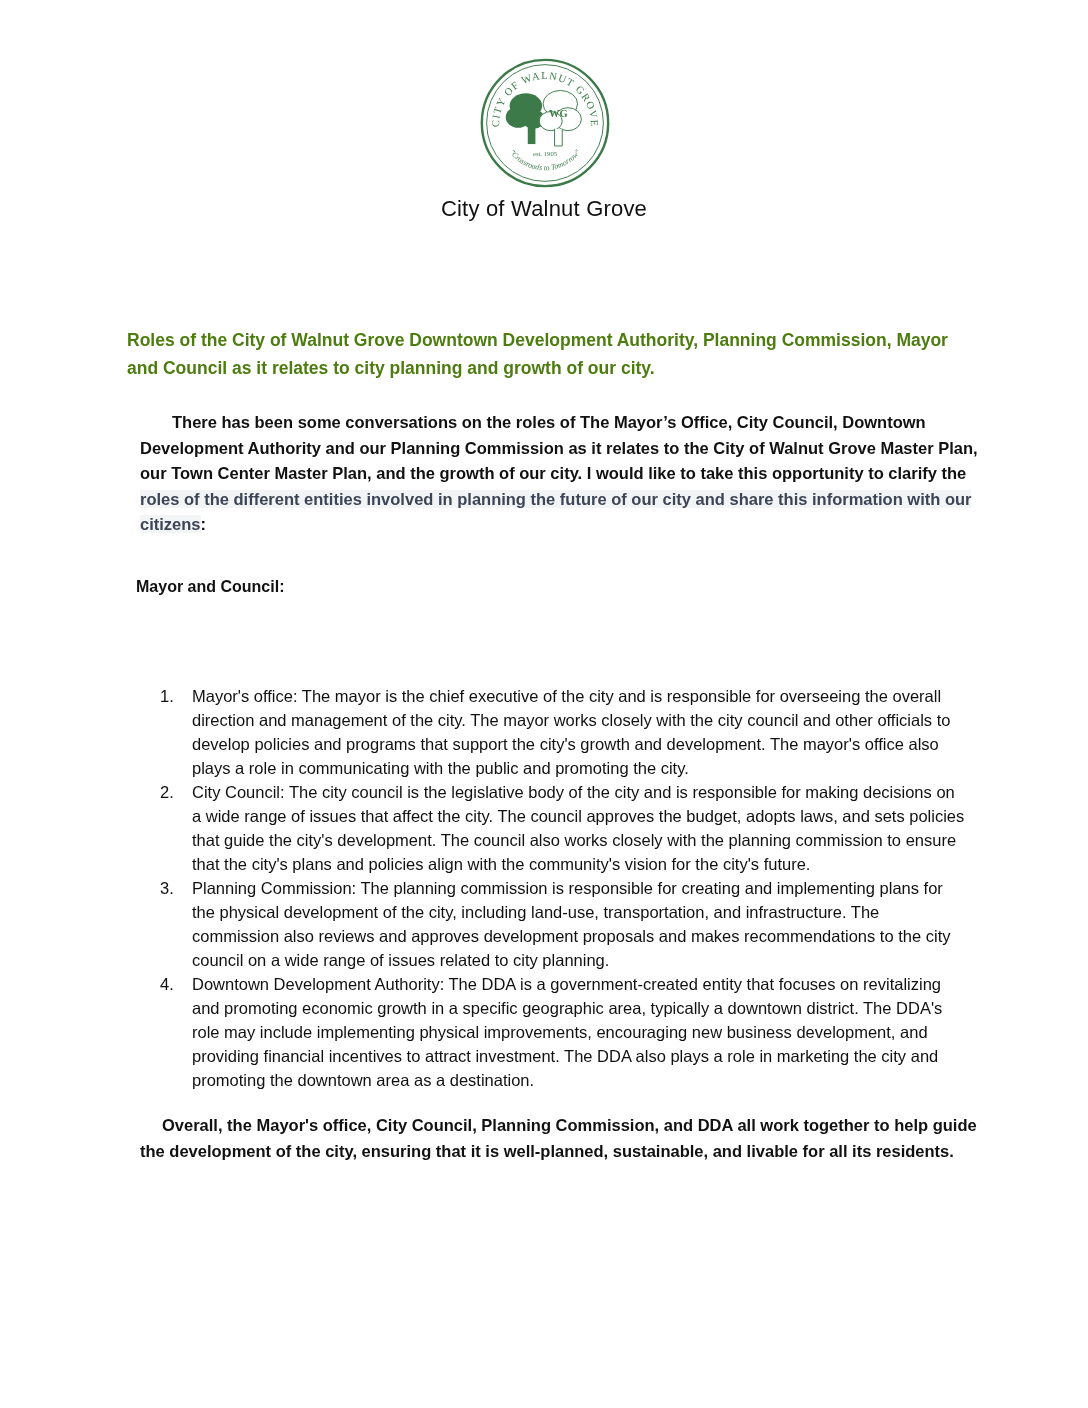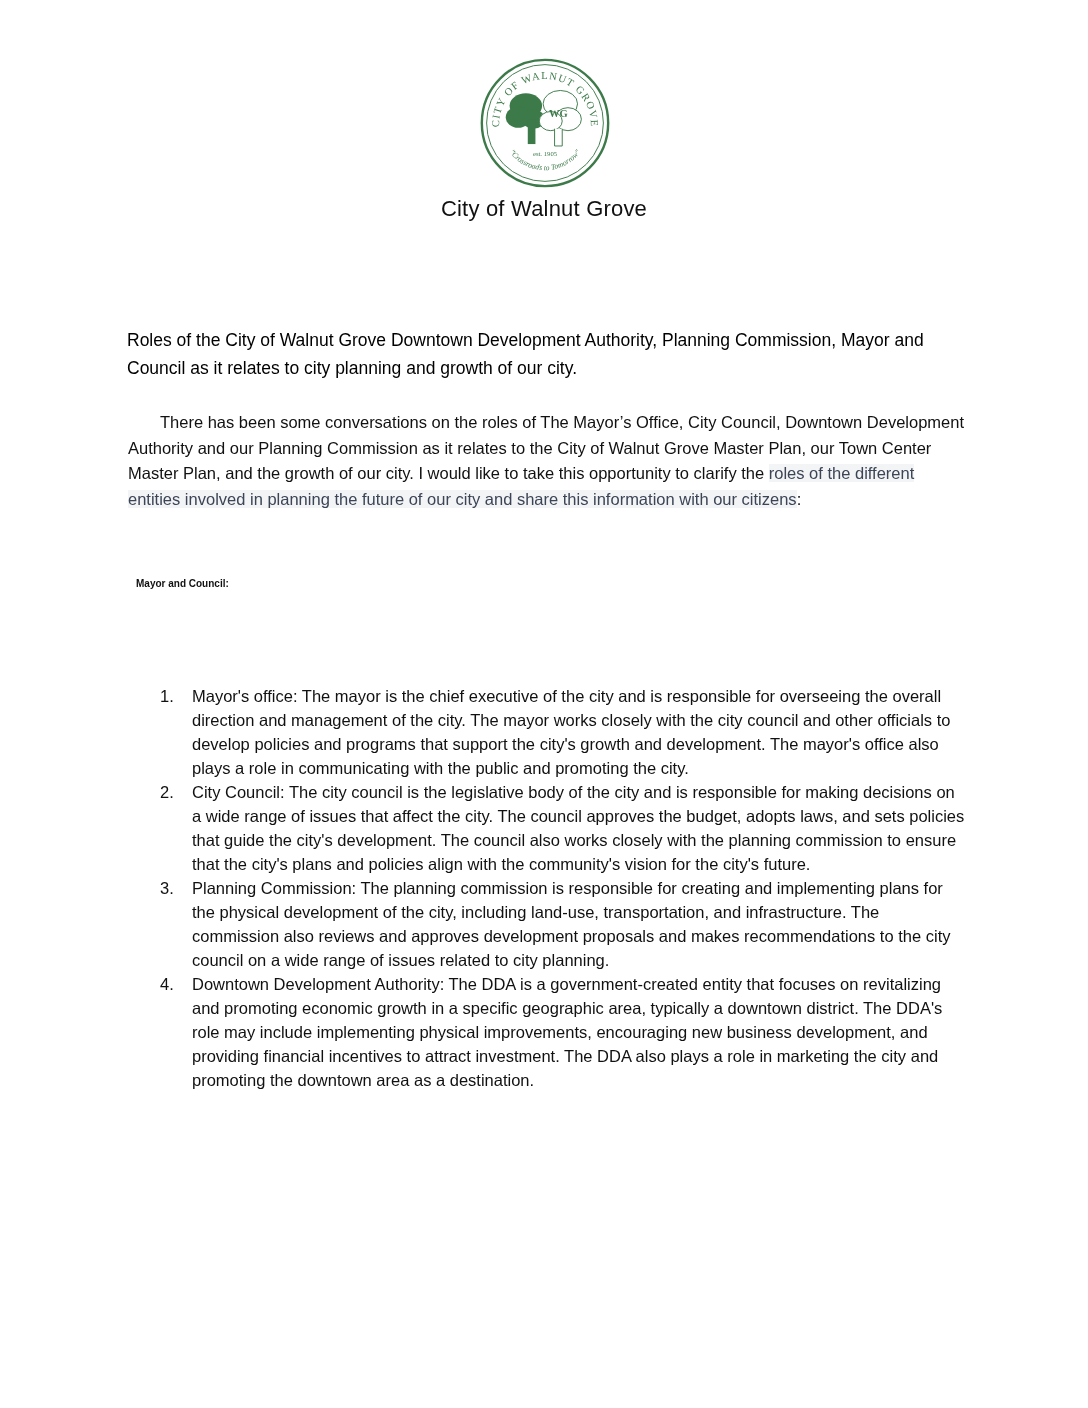--- a/index.html
+++ b/index.html
@@ -4,28 +4,28 @@
   <style>
     html, body { margin: 0; padding: 0; background: #ffffff; }
     body { width: 1088px; height: 1408px; position: relative; overflow: hidden; color: #111; }
     .page { position: absolute; left: 0; top: 0; width: 1088px; height: 1408px; background: #fff; }
     .seal { position: absolute; left: 478px; top: 56px; width: 134px; height: 134px; }
     .header-line { position: absolute; left: 0; width: 1088px; text-align: center;
       font-family: "Liberation Sans", "DejaVu Sans", sans-serif; font-size: 22px; color: #111; letter-spacing: 0.2px; }
     .title1 { top: 196px; }
     .title2 { top: 229px; }
     .doc-heading { position: absolute; left: 127px; top: 326px; width: 840px;
-      font-family: "Liberation Sans", sans-serif; font-weight: normal; font-size: 17.5px; line-height: 28px; color: #000000; }
-    .para { position: absolute; left: 128px; width: 840px;
-      font-family: "Liberation Sans", sans-serif; font-size: 16.5px; line-height: 25.5px; color: #111; }
+      font-family: "Liberation Sans", sans-serif; font-weight: bold; font-size: 17.5px; line-height: 28px; color: #4d7c0f; }
+    .para { position: absolute; left: 140px; width: 840px;
+      font-family: "Liberation Sans", sans-serif; font-size: 16.5px; line-height: 25.5px; color: #111; font-weight: bold; }
     .intro { top: 410px; }
     .indent { display: inline-block; width: 32px; }
     .hl { background: #f3f4f6; color: #3c4556; }
     .section-heading { position: absolute; left: 136px; top: 578px;
-      font-family: "Liberation Sans", sans-serif; font-weight: bold; font-size: 10px; color: #111; }
+      font-family: "Liberation Sans", sans-serif; font-weight: bold; font-size: 16px; color: #111; }
     .lead { top: 618px; }
     .lead .indent { width: 8px; }
     ol.roles { position: absolute; left: 128px; top: 684px; width: 840px; margin: 0; padding: 0; list-style: none;
       font-family: "Liberation Sans", sans-serif; font-size: 16.5px; line-height: 24px; color: #111; }
     ol.roles li { position: relative; padding-left: 64px; }
     ol.roles .num { position: absolute; left: 32px; top: 0; }
     .closing { top: 1113px; }
     .closing .indent { width: 22px; }
   </style>
 </head>
@@ -73,14 +73,15 @@
   <div class="section-heading">Mayor and Council:</div>
 
 
   <ol class="roles">
     <li><span class="num">1.</span><span>Mayor's office: The mayor is the chief executive of the city and is responsible for overseeing the overall direction and management of the city. The mayor works closely with the city council and other officials to develop policies and programs that support the city's growth and development. The mayor's office also plays a role in communicating with the public and promoting the city.</span></li>
     <li><span class="num">2.</span><span>City Council: The city council is the legislative body of the city and is responsible for making decisions on a wide range of issues that affect the city. The council approves the budget, adopts laws, and sets policies that guide the city's development. The council also works closely with the planning commission to ensure that the city's plans and policies align with the community's vision for the city's future.</span></li>
     <li><span class="num">3.</span><span>Planning Commission: The planning commission is responsible for creating and implementing plans for the physical development of the city, including land-use, transportation, and infrastructure. The commission also reviews and approves development proposals and makes recommendations to the city council on a wide range of issues related to city planning.</span></li>
     <li><span class="num">4.</span><span>Downtown Development Authority:  The DDA is a government-created entity that focuses on revitalizing and promoting economic growth in a specific geographic area, typically a downtown district. The DDA's role may include implementing physical improvements, encouraging new business development, and providing financial incentives to attract investment. The DDA also plays a role in marketing the city and promoting the downtown area as a destination.</span></li>
   </ol>
 
+  <div class="para closing"><span class="indent"></span><span>Overall, the Mayor's office, City Council, Planning Commission, and DDA all work together to help guide the development of the city, ensuring that it is well-planned, sustainable, and livable for all its residents.</span></div>
 
 </div>
 
 </body></html>

